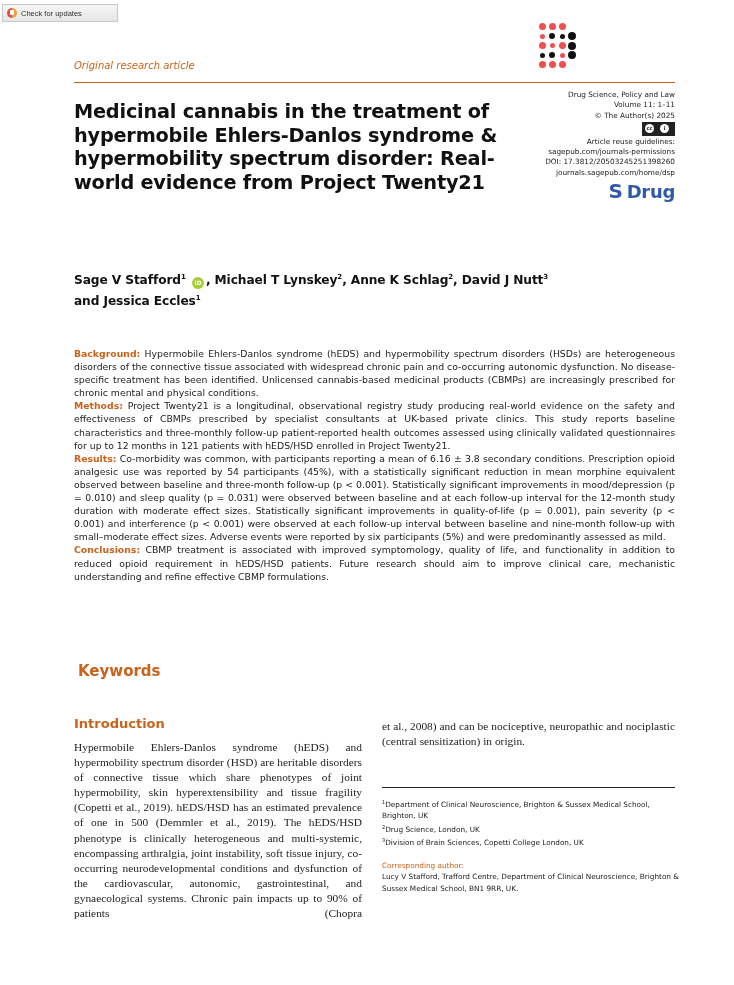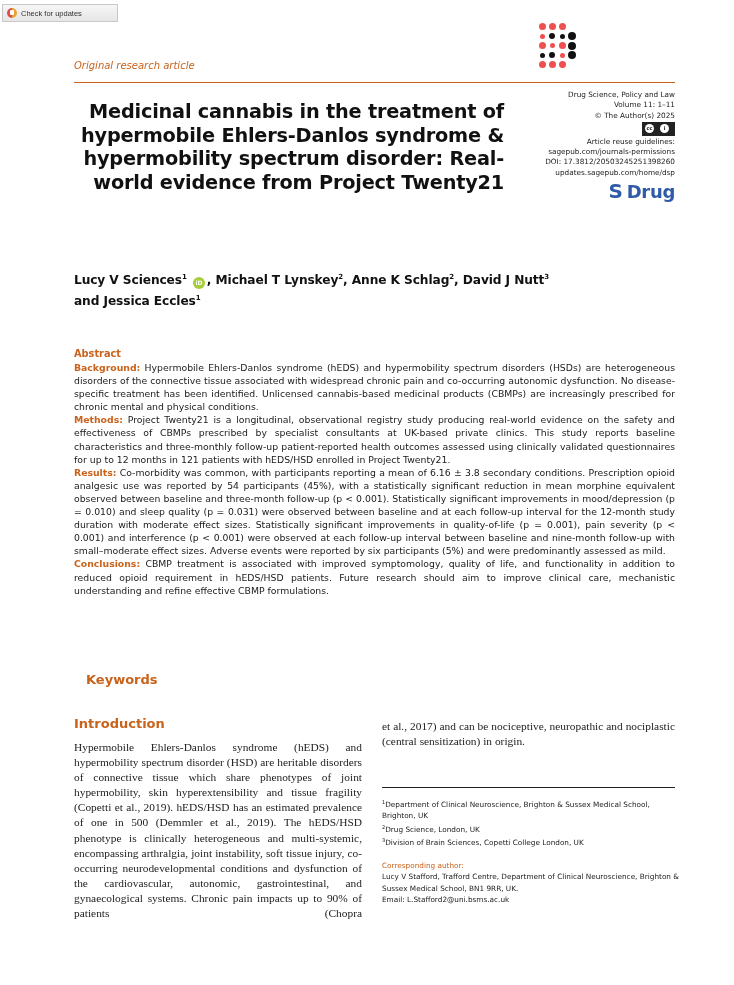--- a/index.html
+++ b/index.html
@@ -19,33 +19,33 @@
   .dot { display: flex; align-items: center; justify-content: center; }
   .dot i { display: block; border-radius: 50%; }
   .logo-text { position: absolute; left: 46px; top: -1px; font-family: "DejaVu Sans", sans-serif; font-weight: 600; font-size: 22px; line-height: 23px; color: #111; letter-spacing: -0.3px; }
 
   .journal-meta { right: 59px; top: 90px; text-align: right; font-size: 7.3px; line-height: 10.3px; color: #1a1a1a; }
   .cc-badge { display: inline-flex; align-items: center; gap: 6px; background: #222; padding: 1px 6px 2px 3px; height: 11px; margin: 1px 0; }
   .cc-badge span { display: inline-block; width: 9px; height: 9px; border-radius: 50%; background: #fff; color: #111; font-size: 5px; line-height: 9px; text-align: center; font-weight: bold; }
   .sage { right: 59px; top: 179px; font-size: 18px; font-weight: bold; color: #2e5aa8; display: flex; align-items: center; gap: 4px; letter-spacing: -0.3px; }
   .sage-s { font-size: 20px; font-weight: 900; }
 
-  .title { left: 74px; top: 100px; width: 430px; font-family: "DejaVu Sans", sans-serif; font-weight: bold; font-size: 19.3px; line-height: 23.6px; color: #111; letter-spacing: -0.2px; text-align: right; }
+  .title { left: 74px; top: 100px; width: 430px; font-family: "DejaVu Sans", sans-serif; font-weight: bold; font-size: 19.3px; line-height: 23.6px; color: #111; letter-spacing: -0.2px; }
 
   .authors { left: 74px; top: 268px; width: 560px; font-weight: bold; font-size: 12.2px; line-height: 18px; color: #111; letter-spacing: -0.1px; }
   .authors sup { font-size: 7px; vertical-align: 5px; }
   .orcid { display: inline-block; width: 12px; height: 12px; border-radius: 50%; background: #a6ce39; color: #fff; font-size: 6px; line-height: 12px; text-align: center; vertical-align: -1px; margin: 0 2px; font-weight: bold; }
 
   .abstract { left: 74px; top: 347px; width: 601px; font-size: 9.3px; line-height: 13.1px; color: #1a1a1a; text-align: justify; }
   .abstract h3 { margin: 0; font-size: 9.8px; font-weight: bold; color: #c9621b; line-height: 14px; }
   .abstract p { margin: 0; }
   .lead { color: #c9621b; font-weight: bold; }
 
   .keywords { left: 74px; top: 661px; width: 601px; font-size: 9.3px; line-height: 13px; }
-  .keywords h3 { margin: 12px; font-size: 13px; font-weight: bold; color: #c9621b; }
+  .keywords h3 { margin: 4px; font-size: 15px; font-weight: bold; color: #c9621b; }
   .keywords p { margin: 0; }
 
   .intro-h { left: 74px; top: 716px; font-size: 13px; font-weight: bold; color: #c9621b; }
   .col-left { left: 74px; top: 740px; width: 288px; font-family: "Liberation Serif", serif; font-size: 11.4px; line-height: 15.1px; color: #222; text-align: justify; text-align-last: justify; hyphens: manual; }
   .col-right { left: 382px; top: 719px; width: 293px; font-family: "Liberation Serif", serif; font-size: 11.4px; line-height: 15.1px; color: #222; text-align: justify; }
   .col-left p, .col-right p { margin: 0; }
 
   .fn-rule { left: 382px; top: 787px; width: 293px; height: 1px; background: #222; }
   .affils { left: 382px; top: 797px; width: 300px; font-size: 7.3px; line-height: 11.4px; color: #1a1a1a; }
   .affils div sup { font-size: 5px; vertical-align: 3px; }
@@ -129,58 +129,56 @@
   <div>Drug Science, Policy and Law</div>
   <div>Volume 11: 1–11</div>
   <div>© The Author(s) 2025</div>
   <div><span class="cc-badge">
         <span>cc</span>
         <span>i</span>
       </span></div>
   <div>Article reuse guidelines:</div>
   <div>sagepub.com/journals-permissions</div>
   <div>DOI: 17.3812/20503245251398260</div>
-  <div>updates.sagepub.com/home/dsp</div>
+  <div>journals.sagepub.com/home/dsp</div>
 </div>
 <div class="abs sage">
   <span class="sage-s">S</span>
   <span>Drug</span>
 </div>
 
 <h1 class="abs title" style="margin:0">Medicinal cannabis in the treatment of hypermobile Ehlers-Danlos syndrome &amp; hypermobility spectrum disorder: Real-world evidence from Project Twenty21</h1>
 
 <div class="abs authors">
-  <span>Lucy V Sciences</span><sup>1</sup>
+  <span>Sage V Stafford</span><sup>1</sup>
   <span class="orcid">iD</span>, <span>Michael T Lynskey</span><sup>2</sup>, <span>Anne K Schlag</span><sup>2</sup>, <span>David J Nutt</span><sup>3</sup><br>
   and <span>Jessica Eccles</span><sup>1</sup>
 </div>
 
 <section class="abs abstract">
-  <h3>Abstract</h3>
   <p><span class="lead">Background:</span> <span>Hypermobile Ehlers-Danlos syndrome (hEDS) and hypermobility spectrum disorders (HSDs) are heterogeneous disorders of the connective tissue associated with widespread chronic pain and co-occurring autonomic dysfunction. No disease-specific treatment has been identified. Unlicensed cannabis-based medicinal products (CBMPs) are increasingly prescribed for chronic mental and physical conditions.</span></p>
   <p><span class="lead">Methods:</span> <span>Project Twenty21 is a longitudinal, observational registry study producing real-world evidence on the safety and effectiveness of CBMPs prescribed by specialist consultants at UK-based private clinics. This study reports baseline characteristics and three-monthly follow-up patient-reported health outcomes assessed using clinically validated questionnaires for up to 12 months in 121 patients with hEDS/HSD enrolled in Project Twenty21.</span></p>
   <p><span class="lead">Results:</span> <span>Co-morbidity was common, with participants reporting a mean of 6.16 ± 3.8 secondary conditions. Prescription opioid analgesic use was reported by 54 participants (45%), with a statistically significant reduction in mean morphine equivalent observed between baseline and three-month follow-up (p &lt; 0.001). Statistically significant improvements in mood/depression (p = 0.010) and sleep quality (p = 0.031) were observed between baseline and at each follow-up interval for the 12-month study duration with moderate effect sizes. Statistically significant improvements in quality-of-life (p = 0.001), pain severity (p &lt; 0.001) and interference (p &lt; 0.001) were observed at each follow-up interval between baseline and nine-month follow-up with small–moderate effect sizes. Adverse events were reported by six participants (5%) and were predominantly assessed as mild.</span></p>
   <p><span class="lead">Conclusions:</span> <span>CBMP treatment is associated with improved symptomology, quality of life, and functionality in addition to reduced opioid requirement in hEDS/HSD patients. Future research should aim to improve clinical care, mechanistic understanding and refine effective CBMP formulations.</span></p>
 </section>
 
 <section class="abs keywords">
   <h3>Keywords</h3>
 </section>
 
 <h2 class="abs intro-h" style="margin:0">Introduction</h2>
 <div class="abs col-left">
   <p>Hypermobile Ehlers-Danlos syndrome (hEDS) and hypermobility spectrum disorder (HSD) are heritable disorders of connective tissue which share phenotypes of joint hypermobility, skin hyperextensibility and tissue fragility (Copetti et al., 2019). hEDS/HSD has an estimated prevalence of one in 500 (Demmler et al., 2019). The hEDS/HSD phenotype is clinically heterogeneous and multi-systemic, encompassing arthralgia, joint instability, soft tissue injury, co-occurring neurodevelopmental conditions and dysfunction of the cardiovascular, autonomic, gastrointestinal, and gynaecological systems. Chronic pain impacts up to 90% of patients (Chopra</p>
 </div>
 <div class="abs col-right">
-  <p>et al., 2017) and can be nociceptive, neuropathic and nociplastic (central sensitization) in origin.</p>
+  <p>et al., 2008) and can be nociceptive, neuropathic and nociplastic (central sensitization) in origin.</p>
 </div>
 
 <div class="abs fn-rule"></div>
 <div class="abs affils">
   <div><sup>1</sup><span>Department of Clinical Neuroscience, Brighton &amp; Sussex Medical School, Brighton, UK</span></div>
   <div><sup>2</sup><span>Drug Science, London, UK</span></div>
   <div><sup>3</sup><span>Division of Brain Sciences, Copetti College London, UK</span></div>
 </div>
 <div class="abs corr">
   <div class="lbl">Corresponding author:</div>
   <div>Lucy V Stafford, Trafford Centre, Department of Clinical Neuroscience, Brighton &amp; Sussex Medical School, BN1 9RR, UK.</div>
-  <div><span>Email:</span> <span>L.Stafford2@uni.bsms.ac.uk</span></div>
 </div>
 
 </body></html>

